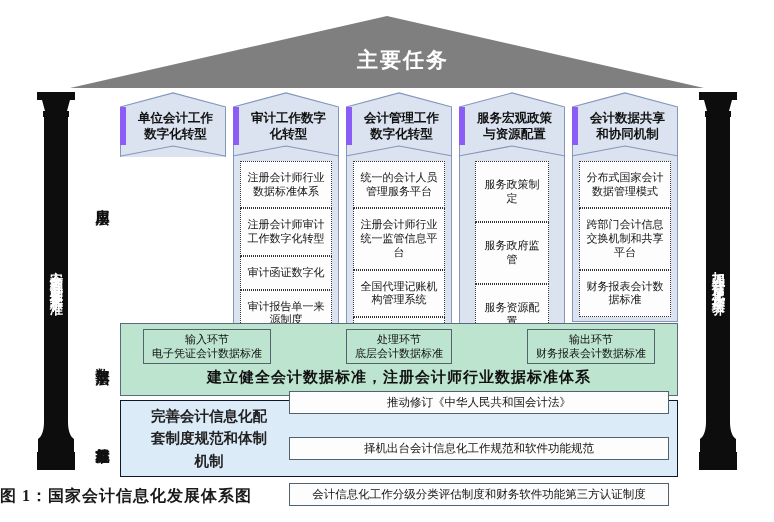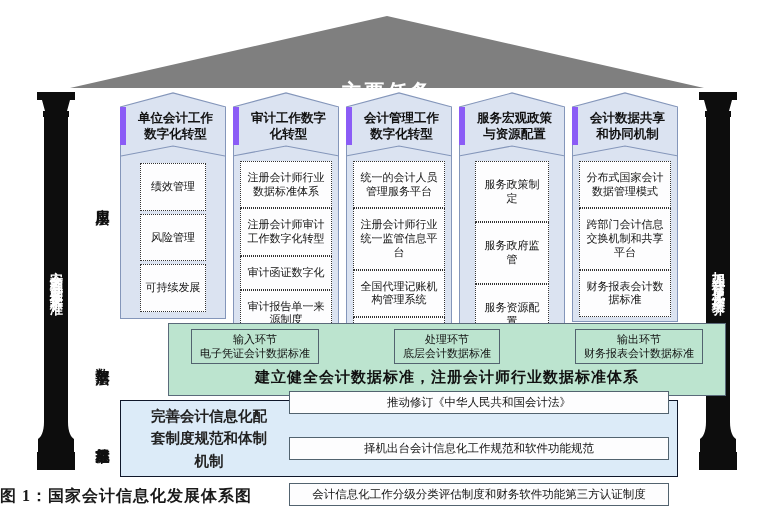--- a/index.html
+++ b/index.html
@@ -2,22 +2,22 @@
 <html><head>
 <meta charset="utf-8">
 <style>
   * { margin:0; padding:0; box-sizing:border-box; }
   body { background:#ffffff; font-family:"Liberation Sans", sans-serif; }
   .stage { position:relative; width:774px; height:522px; background:#fff; overflow:hidden; }
 
   
   .roof { position:absolute; left:70px; top:16px; width:634px; height:72px; }
   .roof svg { display:block; width:100%; height:100%; }
-  .roof-title { position:absolute; left:0; top:30px; width:100%; text-align:center;
-    color:#fff; font-size:21px; font-weight:bold; letter-spacing:2px;margin-top:32px; }
+  .roof-title { position:absolute; left:16px; top:30px; width:100%; text-align:center;
+    color:#fff; font-size:21px; font-weight:bold; letter-spacing:2px; }
 
   
   .pillar { position:absolute; top:92px; width:40px; height:380px; }
   .pillar.left { left:36px; } .pillar.right { left:698px; }
   .pillar svg { display:block; width:100%; height:100%; }
   .pillar-text { position:absolute; left:0; top:30px; bottom:40px; width:100%;
     display:flex; align-items:center; justify-content:center;
     writing-mode:vertical-rl; color:#fff; font-weight:bold; font-size:13px; letter-spacing:3px; }
 
   
@@ -41,21 +41,21 @@
   .col-chevron svg { display:block; width:100%; height:100%; }
   .col-body { flex:1; background:#dbe3f1; border:1px solid #8496ba; border-top:none;
     display:flex; flex-direction:column; justify-content:space-evenly; padding:4px 6px; }
   .item { background:#fdfdfe; border:1px dotted #333; color:#111; font-size:11px; line-height:1.25;
     text-align:center; padding:9px 3px; width:100%; }
   .col.narrow .item { width:auto; min-width:66px; max-width:74px; margin:0 auto; padding:16px 4px; }
 
   
   .data-panel { position:absolute; left:120px; top:323px; width:558px; height:73px;
     background:#bce4cf; border:1px solid #5a6a7a; padding:5px 10px 3px 10px;
-    display:flex; flex-direction:column;margin-left:48px; }
+    display:flex; flex-direction:column; }
   .data-boxes { display:flex; justify-content:space-between; padding:0 12px; }
   .data-box { background:#bce4cf; border:1px solid #52636f; text-align:center;
     font-size:11px; line-height:1.3; color:#111; padding:2px 8px; }
   .data-slogan { flex:1; display:flex; align-items:center; justify-content:center;
     font-size:15px; font-weight:bold; color:#111; letter-spacing:1px; }
 
   
   .std-panel { position:absolute; left:120px; top:400px; width:558px; height:77px;
     background:#dcebf8; border:1px solid #0f172a; display:flex; align-items:center; padding:4px 8px; }
   .std-label { width:160px; flex:0 0 160px; text-align:center; font-weight:bold;
@@ -110,25 +110,20 @@
       </div>
       <div class="col-head">
         <span>单位会计工作</span>
         <span>数字化转型</span>
       </div>
       <div class="col-chevron">
         <svg viewBox="0 0 106 12" preserveAspectRatio="none">
             <polyline points="0,11 53,1 106,11" fill="none" stroke="#8496ba" stroke-width="1.2"></polyline>
           </svg>
       </div>
-      <div class="col-body">
-        <div class="item">绩效管理</div>
-        <div class="item">风险管理</div>
-        <div class="item">可持续发展</div>
-      </div>
     </div>
 
     <div class="col">
       <div class="col-roof">
         <svg viewBox="0 0 106 16" preserveAspectRatio="none">
             <polyline points="0,16 53,1 106,16" fill="#dbe3f1" stroke="#8496ba" stroke-width="1.2"></polyline>
           </svg>
       </div>
       <div class="col-head">
         <span>审计工作数字</span>

